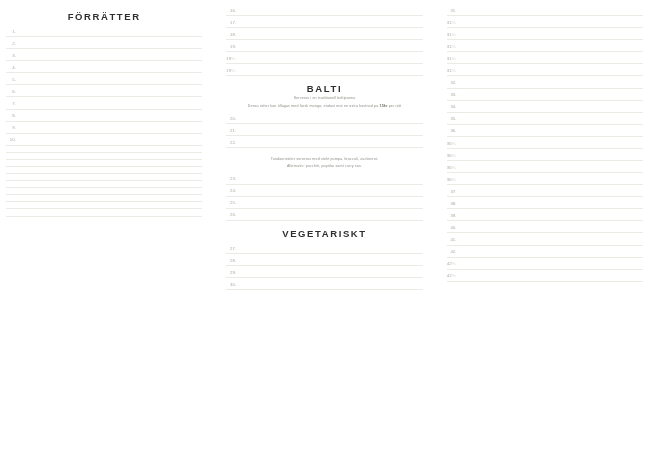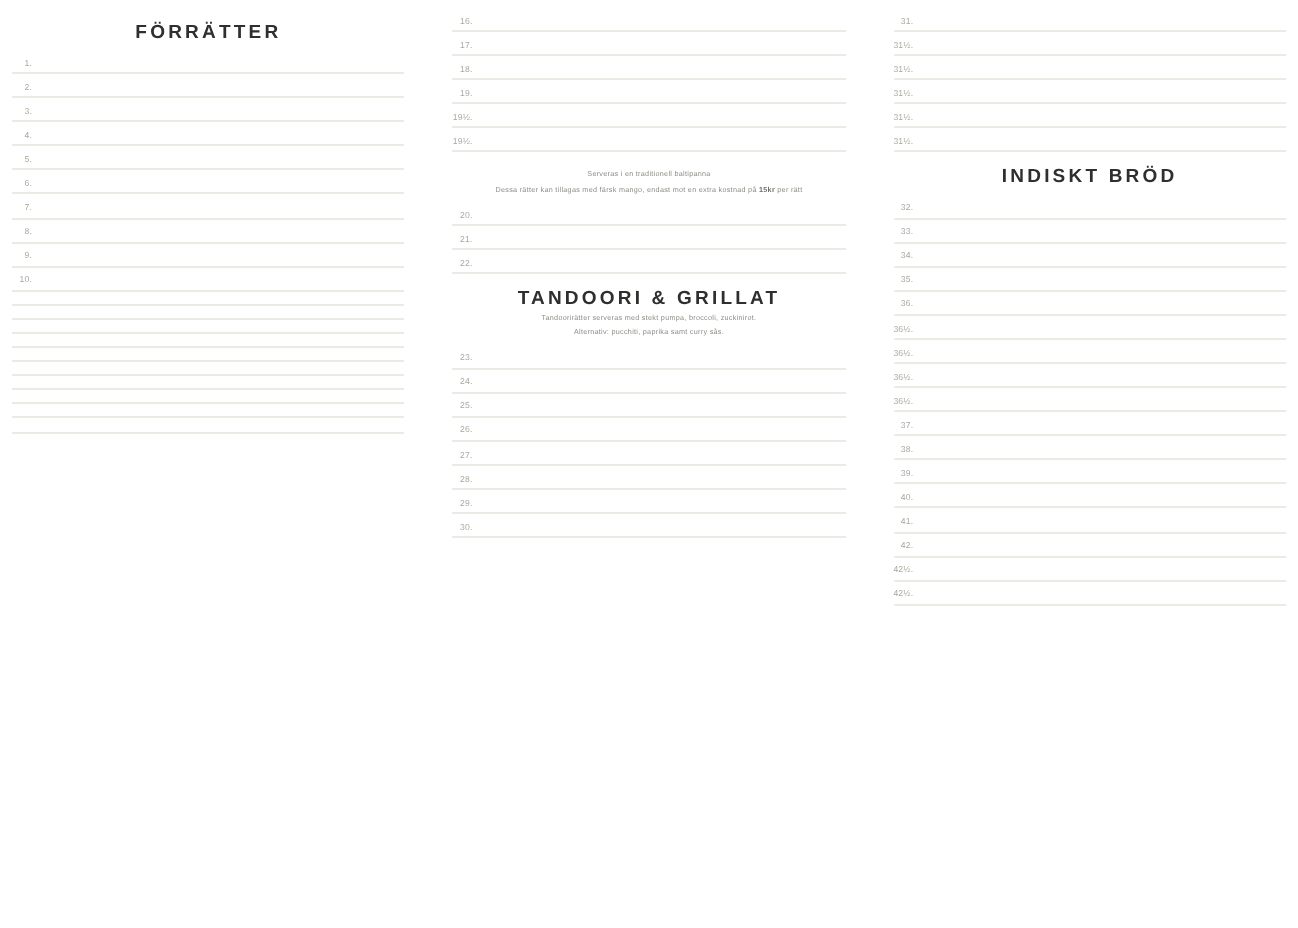--- a/index.html
+++ b/index.html
@@ -151,53 +151,56 @@
           <div class="num">19.</div>
         </div>
         <div class="item">
           <div class="num">19½.</div>
         </div>
         <div class="item">
           <div class="num">19½.</div>
         </div>
       </div>
       <div class="sec">
+        <div class="sec-title">BALTI</div>
         <div class="sec-sub">Serveras i en traditionell baltipanna</div>
         <div class="sec-sub">Dessa rätter kan tillagas med färsk mango, endast mot en extra kostnad på <b>15kr</b> per rätt</div>
       </div>
       <div class="section-items">
         <div class="item">
           <div class="num">20.</div>
         </div>
         <div class="item">
           <div class="num">21.</div>
         </div>
         <div class="item">
           <div class="num">22.</div>
         </div>
       </div>
       <div class="sec">
-        <div class="sec-title">TANDOORI &amp; GRILLAT</div>
         <div class="sec-sub">Tandoorirätter serveras med stekt pumpa, broccoli, zuckinirot.</div>
         <div class="sec-sub">Alternativ: pucchiti, paprika samt curry sås.</div>
       </div>
       <div class="section-items">
         <div class="item">
           <div class="num">23.</div>
         </div>
         <div class="item">
           <div class="num">24.</div>
         </div>
         <div class="item">
           <div class="num">25.</div>
         </div>
         <div class="item">
           <div class="num">26.</div>
         </div>
       </div>
+      <div class="sec">
+        <div class="sec-title">VEGETARISKT</div>
+      </div>
       <div class="section-items">
         <div class="item">
           <div class="num">27.</div>
         </div>
         <div class="item">
           <div class="num">28.</div>
         </div>
         <div class="item">
           <div class="num">29.</div>
         </div>
@@ -219,23 +222,20 @@
         </div>
         <div class="item">
           <div class="num">31½.</div>
         </div>
         <div class="item">
           <div class="num">31½.</div>
         </div>
         <div class="item">
           <div class="num">31½.</div>
         </div>
-      </div>
-      <div class="sec">
-        <div class="sec-title">INDISKT BRÖD</div>
       </div>
       <div class="section-items">
         <div class="item">
           <div class="num">32.</div>
         </div>
         <div class="item">
           <div class="num">33.</div>
         </div>
         <div class="item">
           <div class="num">34.</div>

